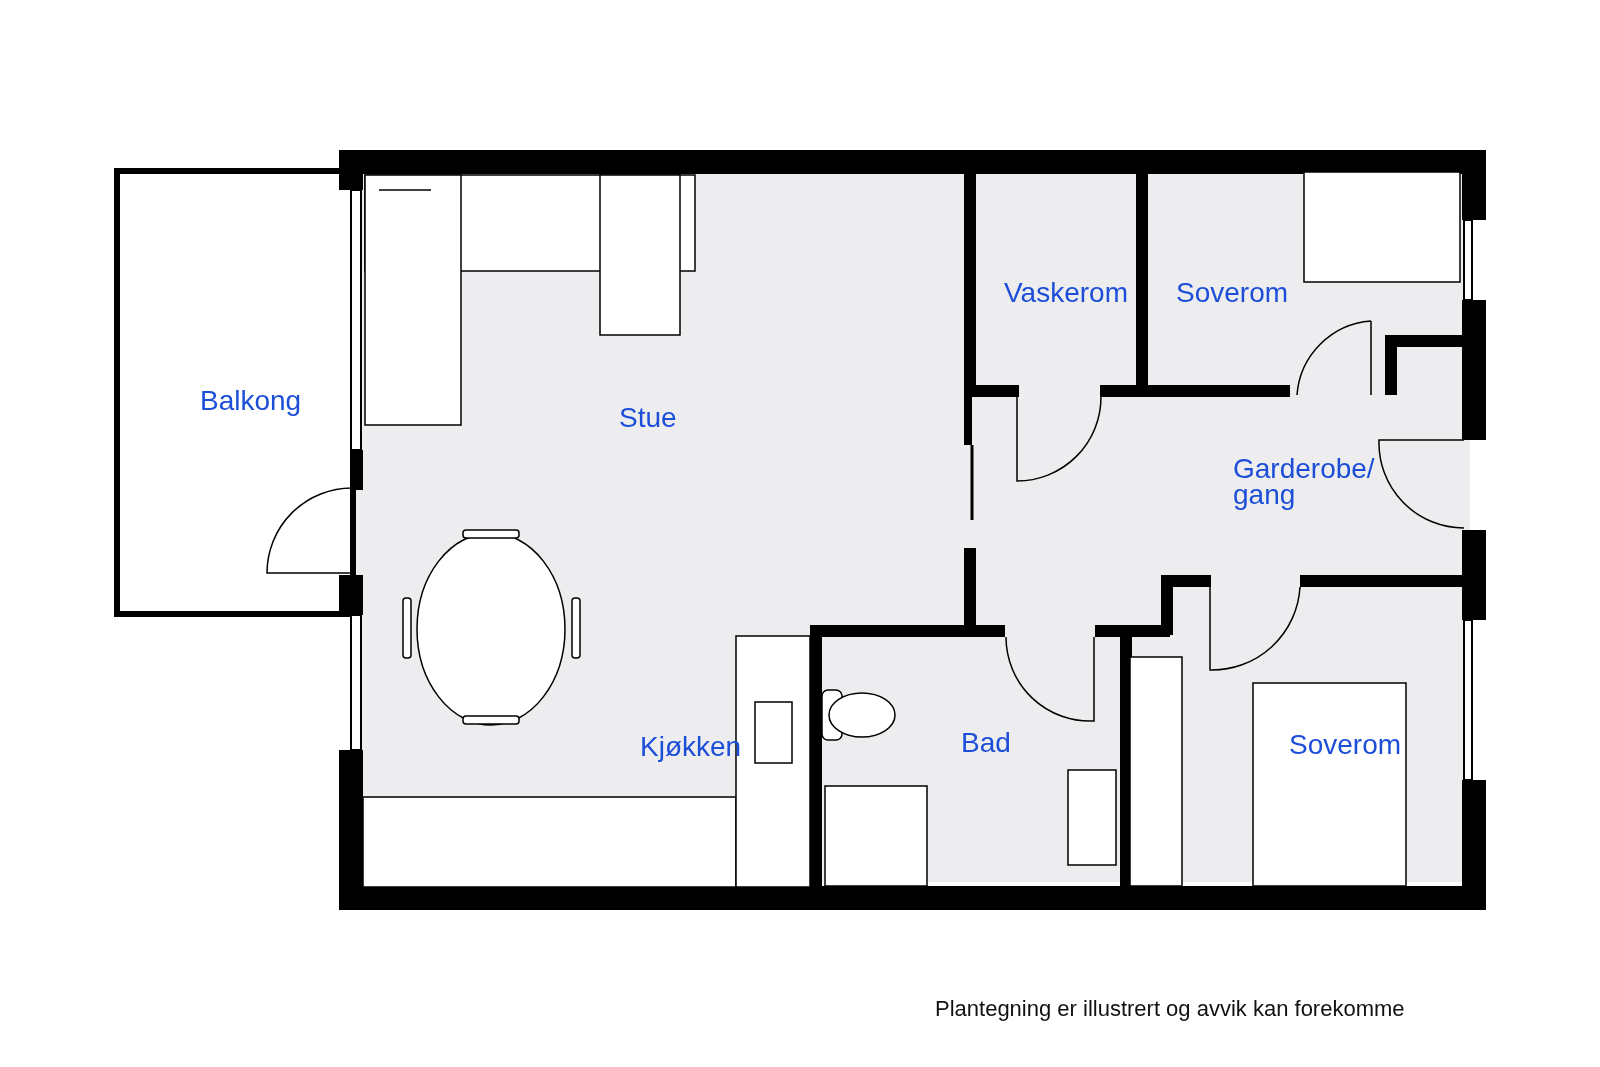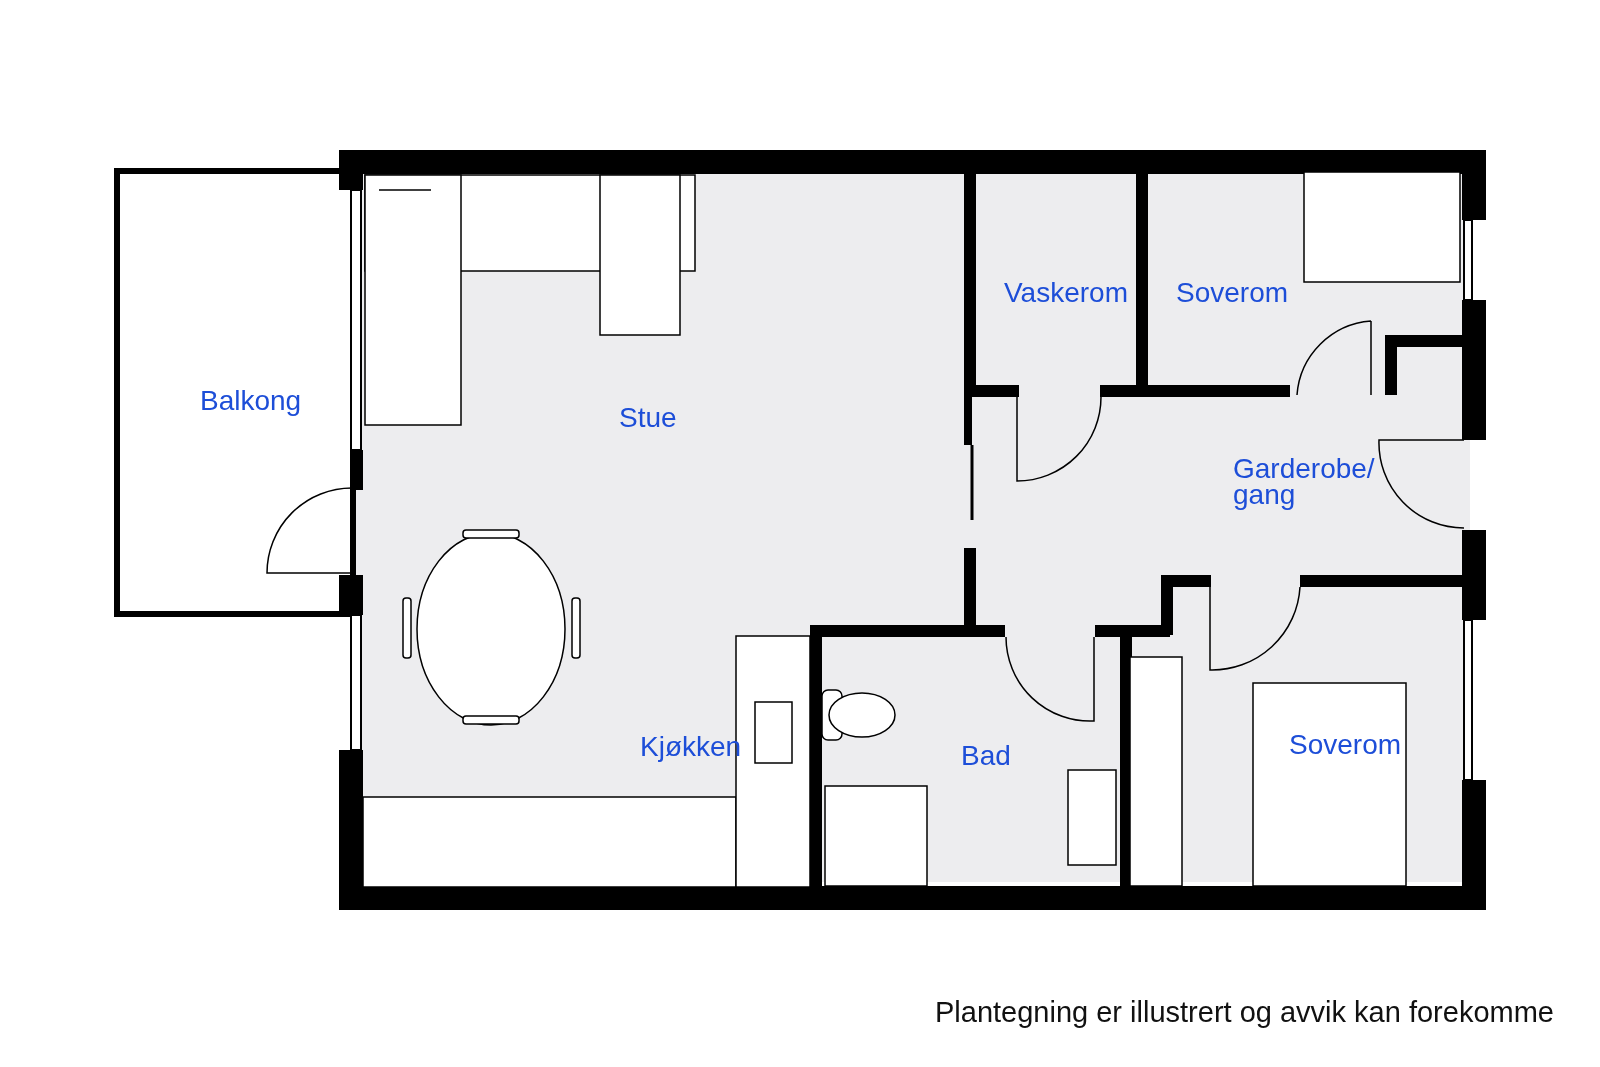--- a/index.html
+++ b/index.html
@@ -1,19 +1,19 @@
 <!DOCTYPE html>
 <html><head>
 <meta charset="utf-8">
 <style>
   html,body{margin:0;padding:0;background:#fff;}
   body{width:1600px;height:1067px;position:relative;overflow:hidden;font-family:"Liberation Sans","DejaVu Sans",sans-serif;}
   svg{position:absolute;left:0;top:0;}
   .label{position:absolute;font-size:28px;color:#1d4ed8;line-height:26px;white-space:nowrap;}
-  .disclaimer{position:absolute;left:935px;top:996px;font-size:29px;color:#111;}
+  .disclaimer{position:absolute;left:935px;top:996px;font-size:22px;color:#111;}
 </style>
 </head>
 <body>
 
 <svg width="1600" height="1067" viewBox="0 0 1600 1067">
 
   <g fill="#ededef">
     <rect x="355" y="170" width="1115" height="712"></rect>
   </g>
 
@@ -102,15 +102,15 @@
 
 <div class="label" style="left:200px;top:372px;margin-top:16px;">Balkong</div>
 <div class="label" style="left:619px;top:405px;">Stue</div>
 <div class="label" style="left:600px;top:734px;margin-left:40px;">Kjøkken</div>
 <div class="label" style="left:1004px;top:280px;">Vaskerom</div>
 <div class="label" style="left:1176px;top:280px;">Soverom</div>
 <div class="label" style="left:1201px;top:456px;margin-left:32px;">
   <div>Garderobe/</div>
   <div>gang</div>
 </div>
-<div class="label" style="left:961px;top:730px;margin-top:13px;">Bad</div>
+<div class="label" style="left:961px;top:730px;">Bad</div>
 <div class="label" style="left:1289px;top:732px;">Soverom</div>
 <div class="disclaimer">Plantegning er illustrert og avvik kan forekomme</div>
 
 </body></html>

